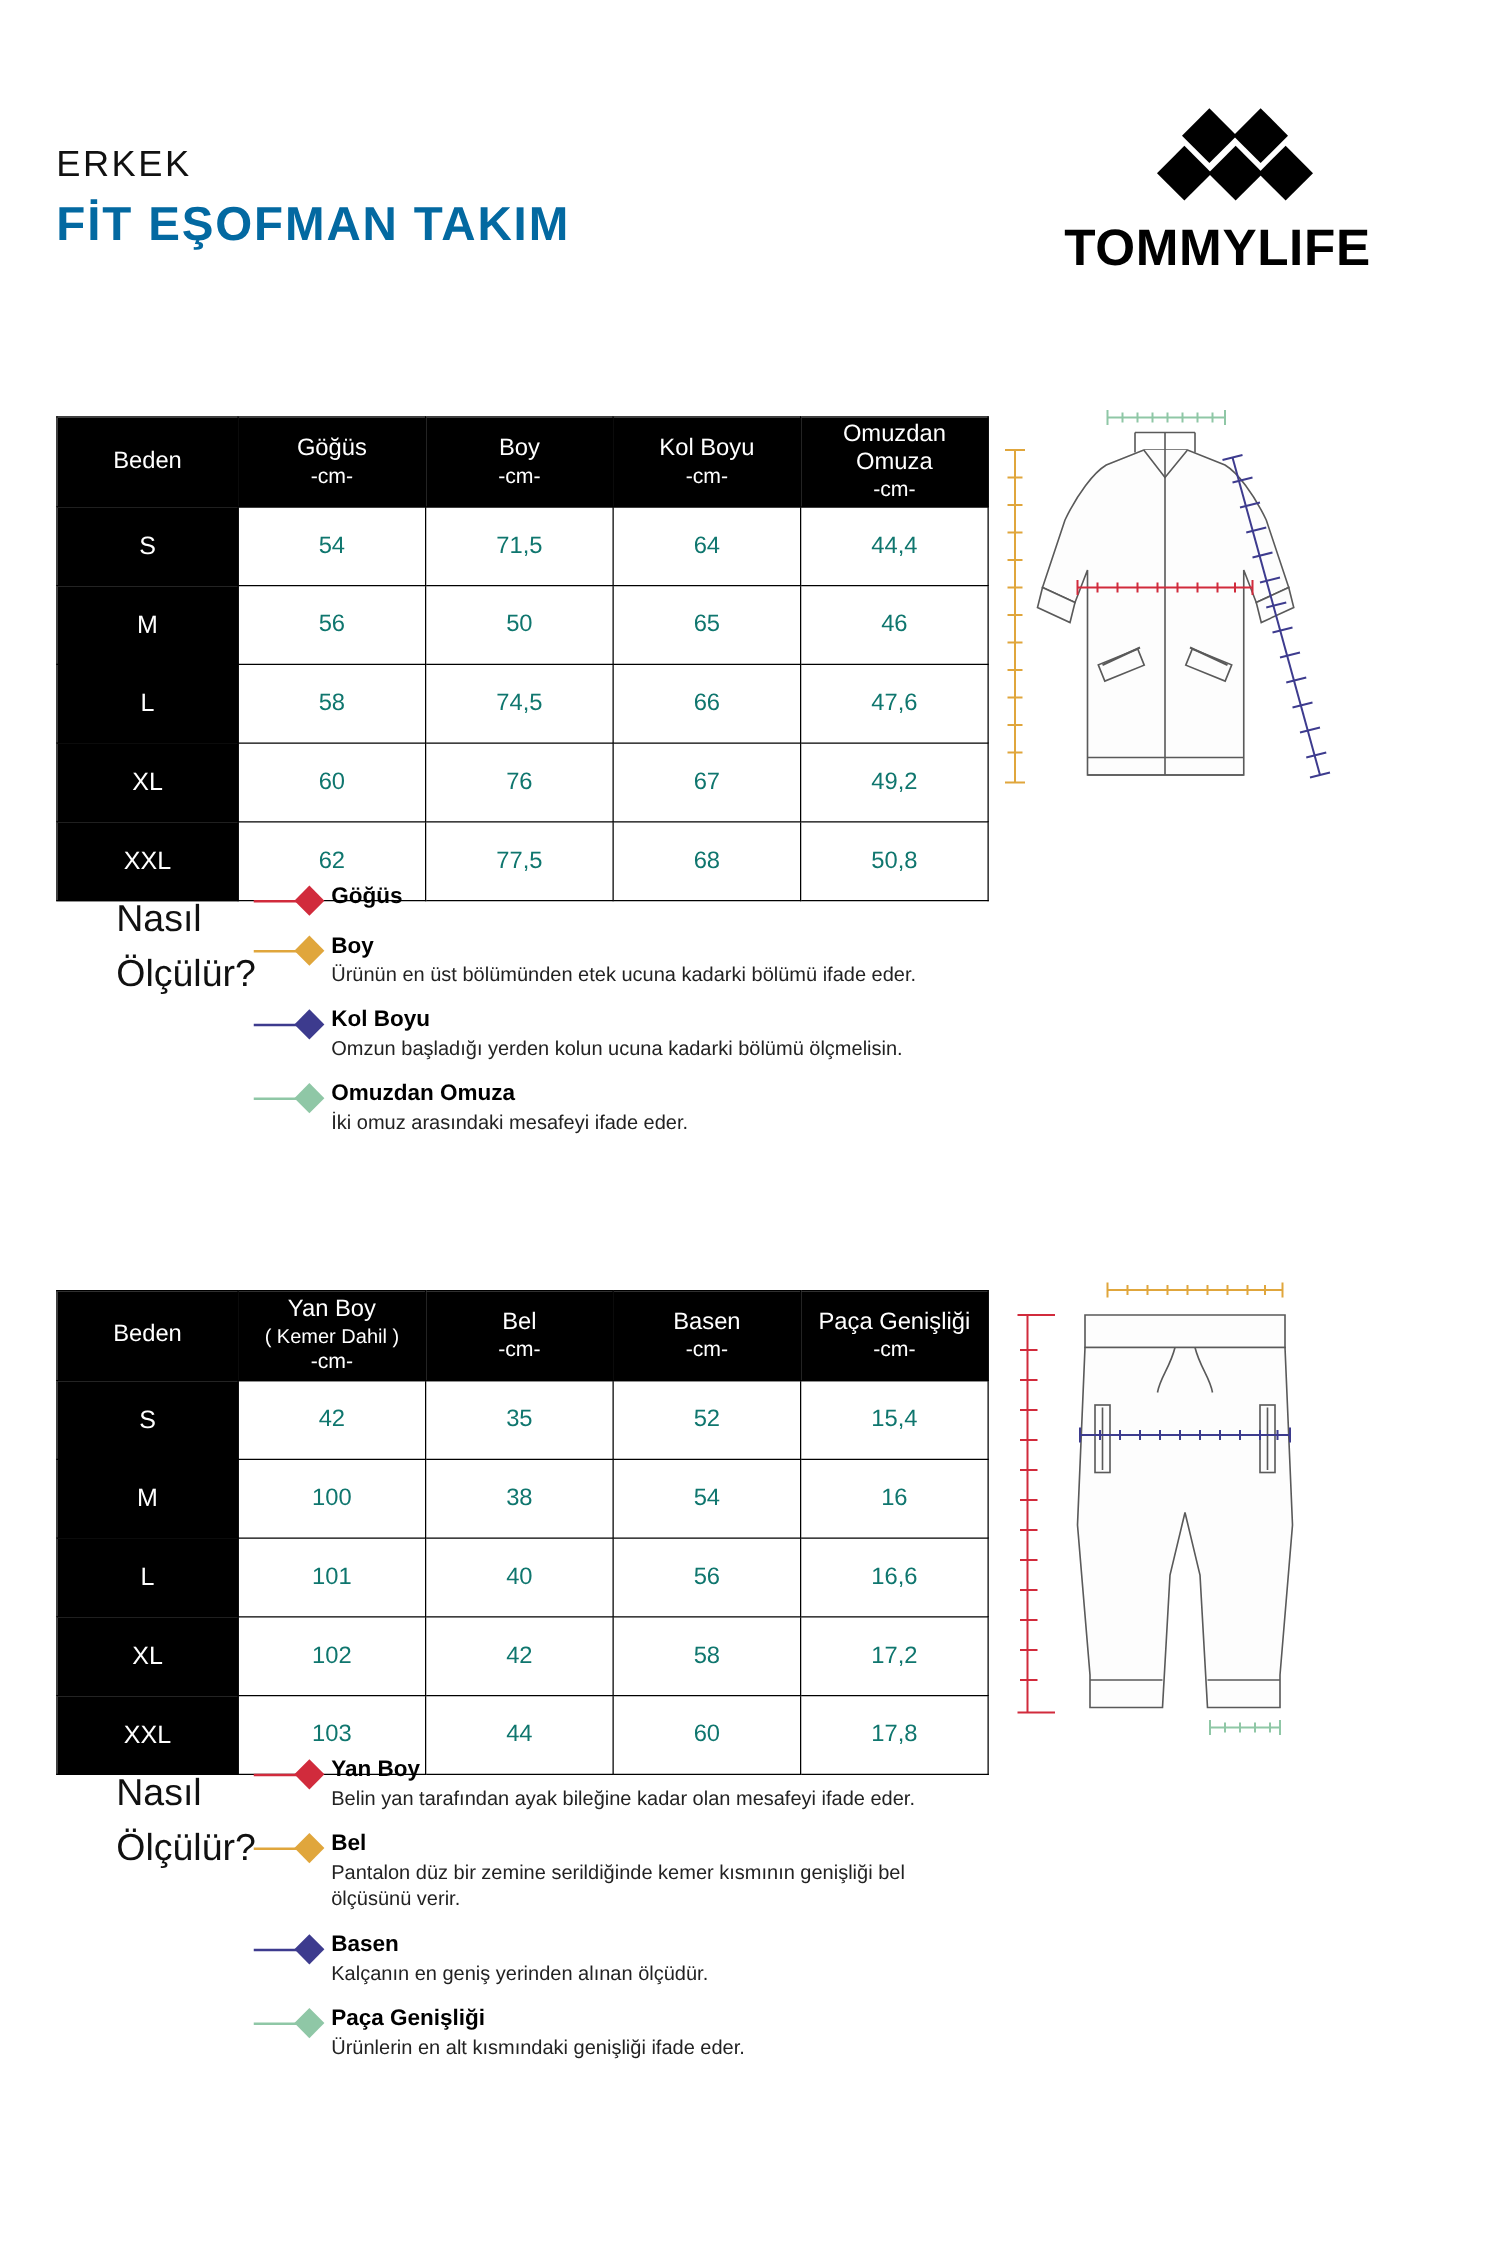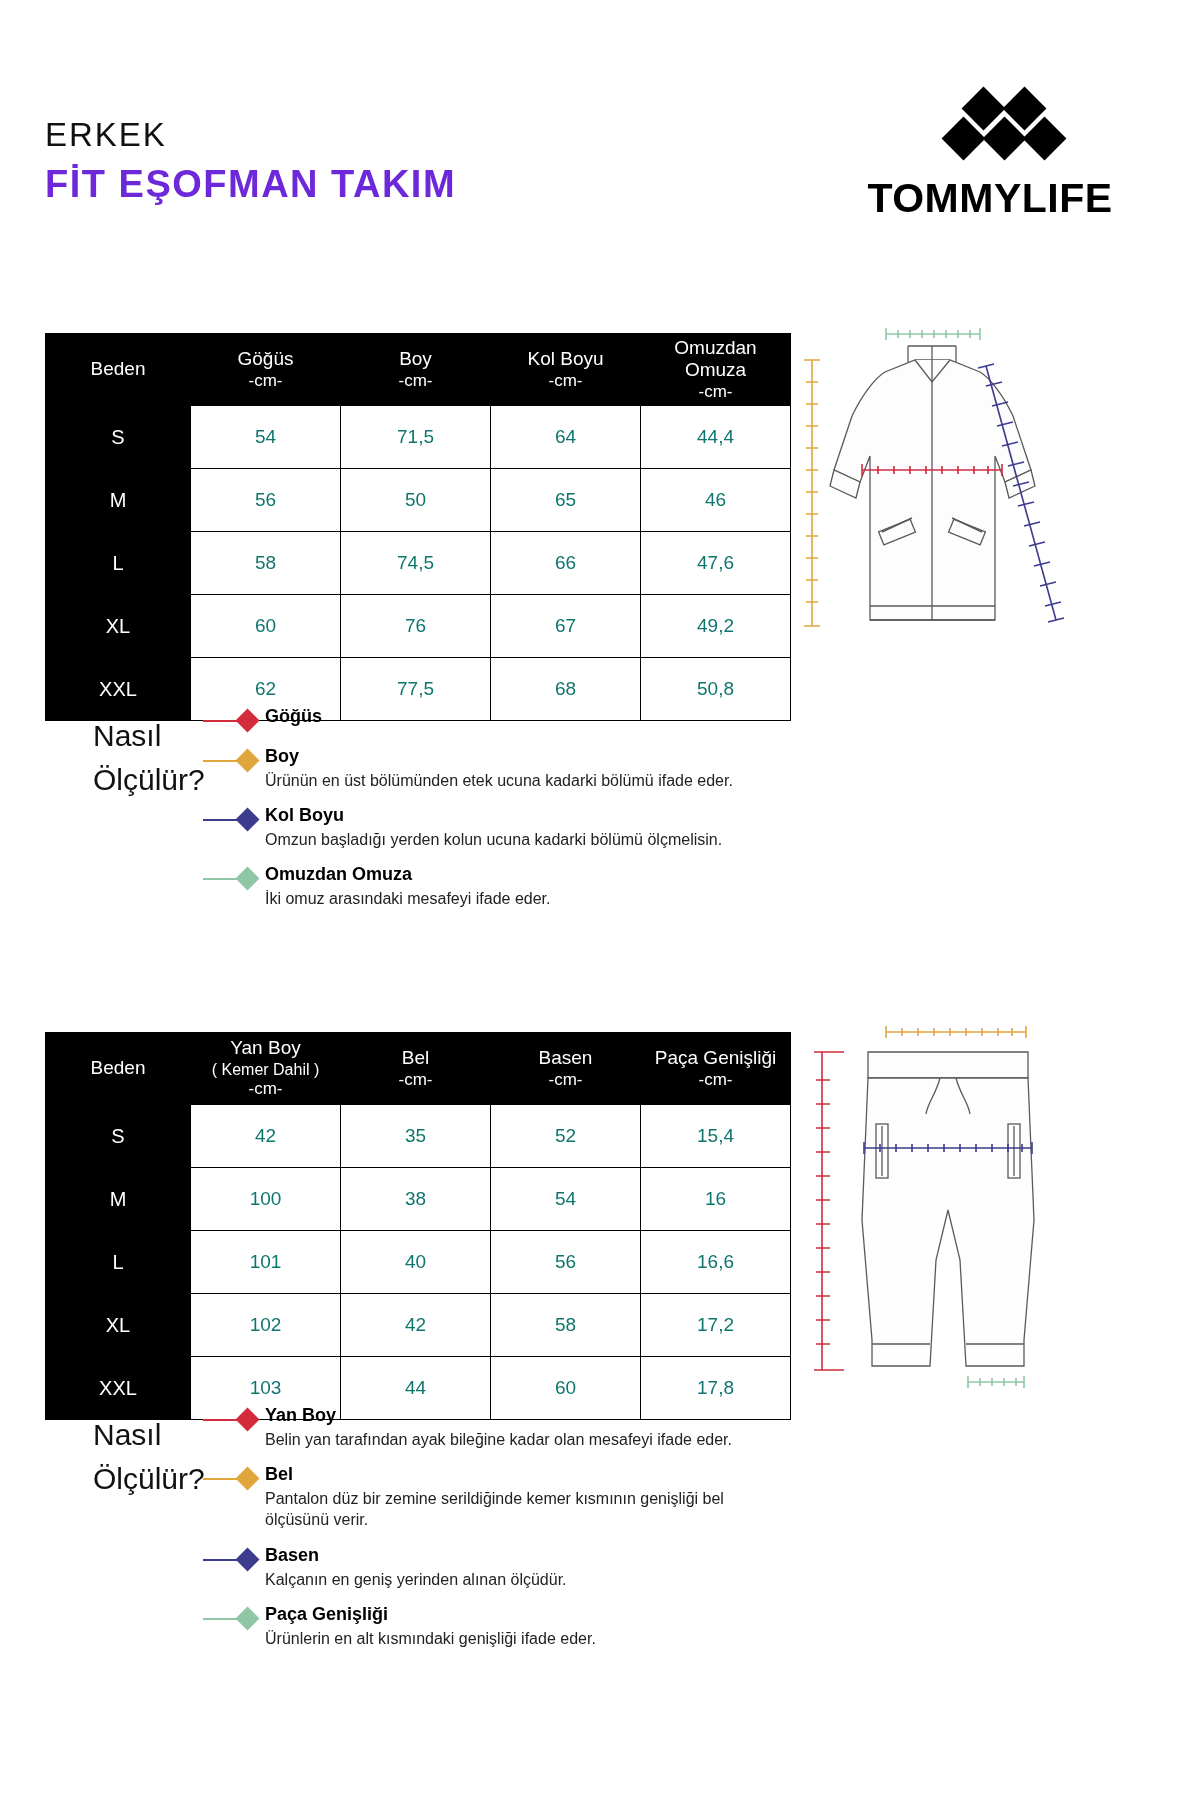--- a/index.html
+++ b/index.html
@@ -23,38 +23,38 @@
   
   .header {
     position: absolute;
     top: 118px;
     left: 45px;
     width: 1110px;
     height: 150px;
   }
   .title-block { position: absolute; left: 0; top: 0; }
   .title-small {
-    font-size: 33px;
+    font-size: 29px;
     letter-spacing: 2px;
     font-weight: 400;
     color: #111;
     line-height: 1;
     margin: 0 0 14px 0;
   }
   .title-big {
     font-size: 38px;
     letter-spacing: 1.5px;
     font-weight: 700;
-    color: #6d28d9;
+    color: #0369a1;
     line-height: 1;
     margin: 0;
   }
   .brand-block {
     position: absolute;
-    right: 0;
+    right: 16px;
     top: -28px;
     text-align: center;
     width: 330px;
   }
   .brand-logo {
     width: 150px;
     height: 80px;
     margin: 0 auto 8px auto;
     position: relative;
   }

